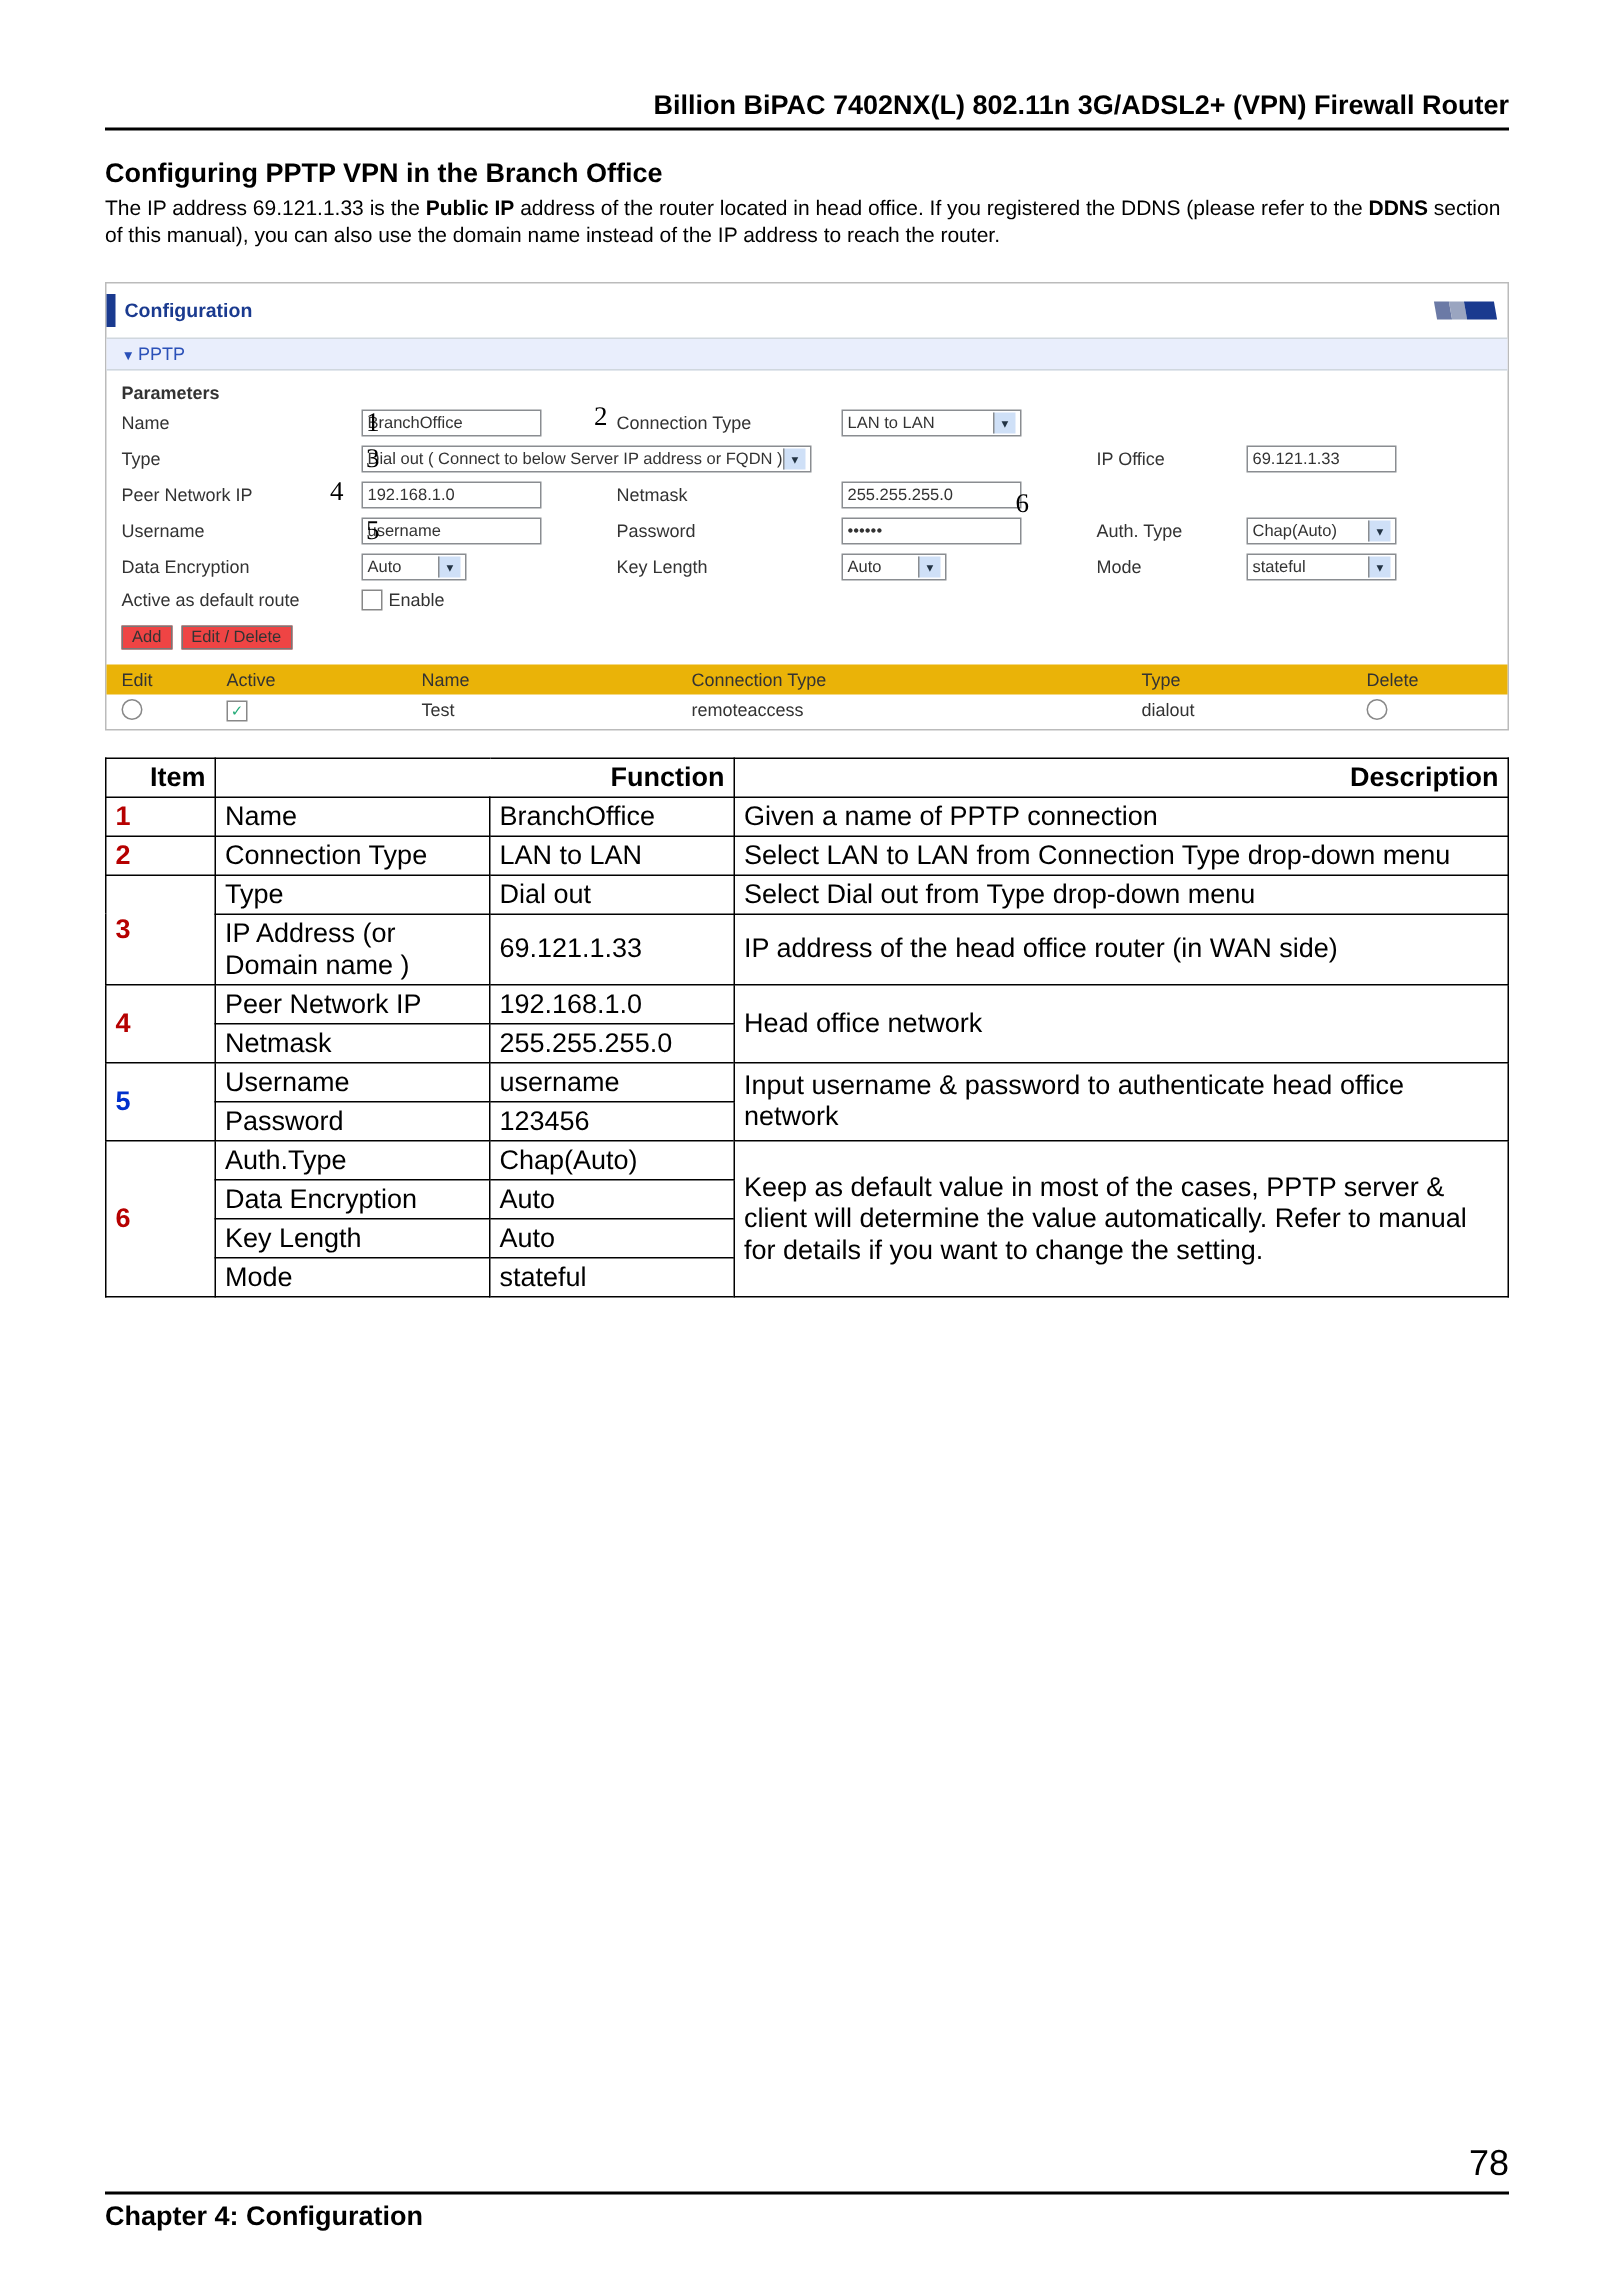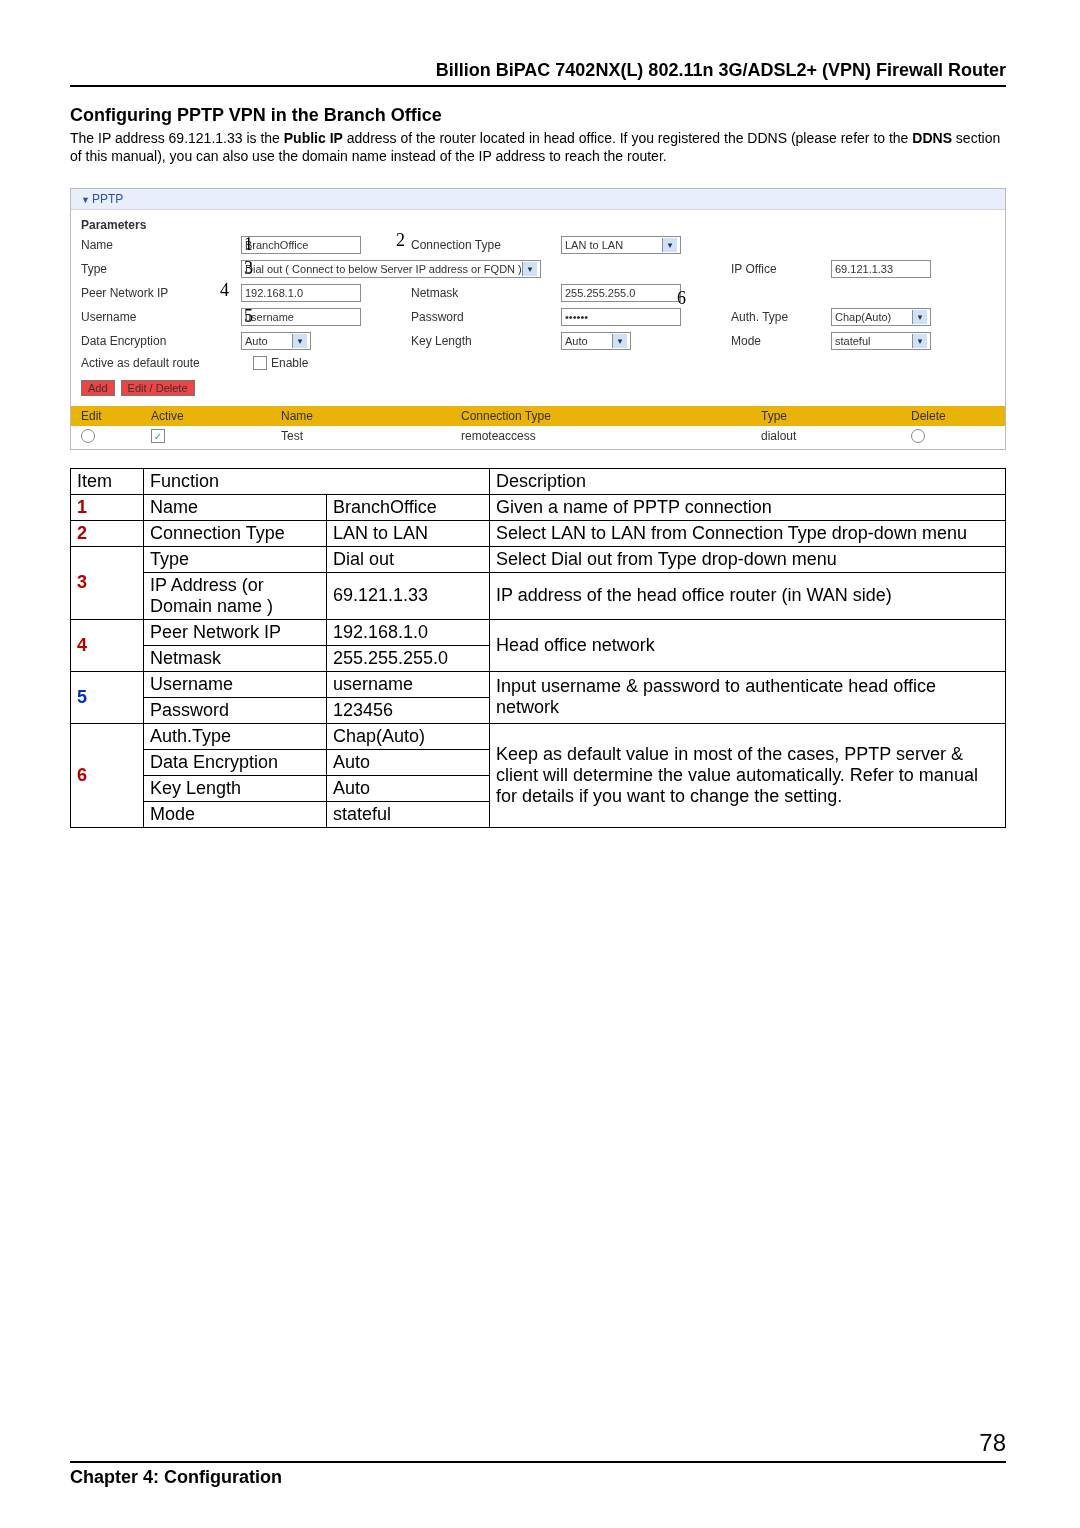--- a/index.html
+++ b/index.html
@@ -153,21 +153,21 @@
     width: 100%;
     margin-top: 18px;
     font-size: 18px;
   }
   table.desc th, table.desc td {
     border: 1.5px solid #000;
     padding: 2px 6px;
     text-align: left;
     vertical-align: middle;
   }
-  table.desc th { font-weight: normal; text-align:left; }
+  table.desc th { font-weight: bold; text-align:right; }
   .item-num { font-weight: bold; text-align:center; }
   .c1 { color:#b60000; }
   .c2 { color:#b60000; }
   .c3 { color:#b60000; }
   .c4 { color:#b60000; }
   .c5 { color:#0030cc; }
   .c6 { color:#b60000; }
 
   .footer {
     position: absolute;
@@ -185,20 +185,31 @@
   <div class="doc-header">Billion BiPAC 7402NX(L) 802.11n 3G/ADSL2+ (VPN) Firewall Router</div>
   <hr class="hr-top">
 
   <div class="section-title">Configuring PPTP VPN in the Branch Office</div>
 
   <div class="body-text">
     <span>The IP address 69.121.1.33 is the </span><span class="bold">Public IP</span><span> address of the router located in head office. If you registered the DDNS (please refer to the </span><span class="bold">DDNS</span><span> section of this manual), you can also use the domain name instead of the IP address to reach the router.</span>
   </div>
 
   <div class="config-panel">
+    <div class="config-top">
+      <div class="config-left-title">
+        <div class="blue-bar"></div>
+        <div class="config-title-text">Configuration</div>
+      </div>
+      <div class="logo-corner">
+        <span class="logo-shape1"></span>
+        <span class="logo-shape2"></span>
+        <span class="logo-shape3"></span>
+      </div>
+    </div>
 
     <div class="pptp-bar">
       <span class="pptp-arrow"></span><span>PPTP</span>
     </div>
 
     <div class="param-section">
       <div class="param-heading">Parameters</div>
 
       <div class="form-grid">
 
@@ -260,21 +271,21 @@
             <span class="caret">▾</span>
           </div>
         </div>
         <div class="field-label">Mode</div>
         <div class="sel" style="width:100px;">
           <span>stateful</span>
           <span class="caret">▾</span>
         </div>
 
         <div class="field-label">Active as default route</div>
-        <div style="grid-column: span 5; display:flex; align-items:center; gap:4px;margin-left:12px;">
+        <div style="grid-column: span 5; display:flex; align-items:center; gap:4px;">
           <span class="chkbox"></span>
           <span class="field-label">Enable</span>
         </div>
       </div>
 
       <div class="btnrow">
         <span class="winbtn">Add</span>
         <span class="winbtn">Edit / Delete</span>
       </div>
     </div>

